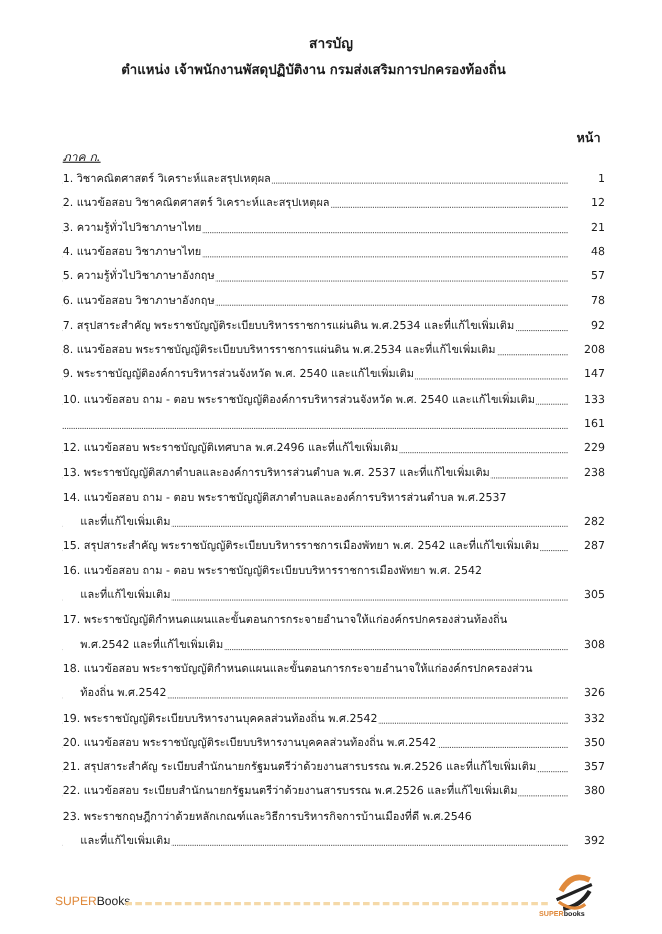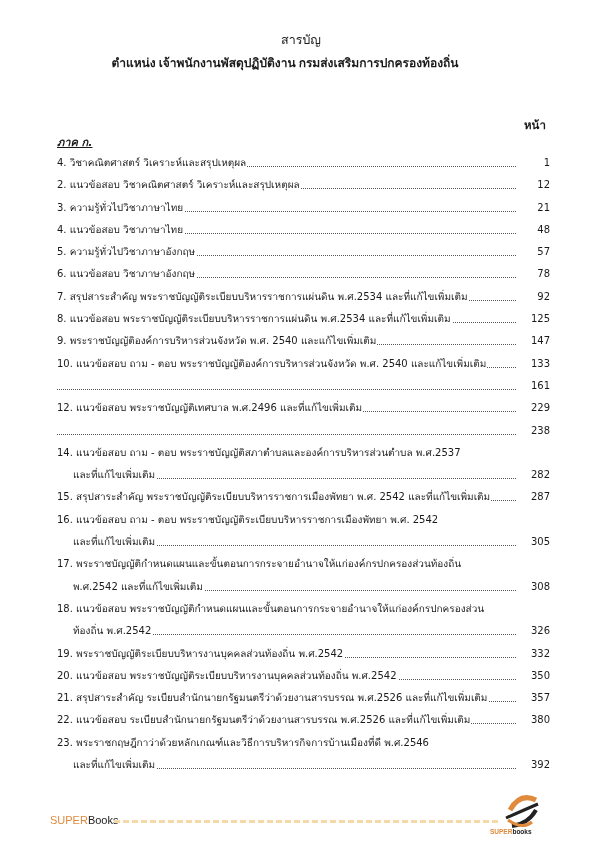--- a/index.html
+++ b/index.html
@@ -1,23 +1,23 @@
 <!DOCTYPE html>
 <html><head>
 <meta charset="utf-8">
 <style>
   html, body { margin: 0; padding: 0; background: #ffffff; }
   body { width: 602px; height: 849px; position: relative; overflow: hidden;
          font-family: "DejaVu Sans", "Liberation Sans", sans-serif; color: #1a1a1a; }
   .title { position: absolute; top: 30px; left: 0; width: 602px; text-align: center;
-           font-size: 12.5px; font-weight: normal; }
+           font-size: 12.5px; font-weight: bold; }
   .subtitle { position: absolute; top: 53px; left: 0; width: 570px; text-align: center;
-              font-size: 12px; font-weight: bold; font-family: Liberation Serif, serif; }
+              font-size: 12px; font-weight: bold; }
   .page-header { position: absolute; top: 116px; left: 524px; font-size: 11.5px; font-weight: bold; }
-  .section { position: absolute; top: 133px; left: 57px; font-size: 11px; font-weight: bold;
+  .section { position: absolute; top: 133px; left: 57px; font-size: 11px; font-weight: normal;
              text-decoration: underline; font-style: italic; }
   .toc { position: absolute; top: 152px; left: 57px; width: 493px; }
   .row { position: relative; height: 22.3px; font-size: 10px; line-height: 22.3px; white-space: nowrap; }
   .row .text { position: absolute; left: 0; top: 0; background: #fff; padding-right: 1px; }
   .row .cont { padding-left: 16px; }
   .row .leader { position: absolute; left: 0; right: 34px; top: 14px; border-bottom: 1px dotted #555; }
   .row .page { position: absolute; right: 0; top: 0; width: 30px; text-align: right; }
   .footer-left { position: absolute; left: 50px; top: 814px; font-family: "Liberation Sans", sans-serif;
                  font-size: 11px; }
   .footer-left .brand-a { color: #e08a3c; }
@@ -33,21 +33,21 @@
 <body>
 
 <div class="title">สารบัญ</div>
 <div class="subtitle">ตำแหน่ง  เจ้าพนักงานพัสดุปฏิบัติงาน  กรมส่งเสริมการปกครองท้องถิ่น</div>
 <div class="page-header">หน้า</div>
 <div class="section">ภาค ก.</div>
 
 <div class="toc" id="toc">
     <div class="row">
       <div class="leader"></div>
-      <span class="text">4. วิชาคณิตศาสตร์ วิเคราะห์และสรุปเหตุผล</span>
+      <span class="text">1. วิชาคณิตศาสตร์ วิเคราะห์และสรุปเหตุผล</span>
       <span class="page">1</span>
     </div>
     <div class="row">
       <div class="leader"></div>
       <span class="text">2. แนวข้อสอบ วิชาคณิตศาสตร์ วิเคราะห์และสรุปเหตุผล</span>
       <span class="page">12</span>
     </div>
     <div class="row">
       <div class="leader"></div>
       <span class="text">3. ความรู้ทั่วไปวิชาภาษาไทย</span>
@@ -69,21 +69,21 @@
       <span class="page">78</span>
     </div>
     <div class="row">
       <div class="leader"></div>
       <span class="text">7. สรุปสาระสำคัญ พระราชบัญญัติระเบียบบริหารราชการแผ่นดิน พ.ศ.2534 และที่แก้ไขเพิ่มเติม</span>
       <span class="page">92</span>
     </div>
     <div class="row">
       <div class="leader"></div>
       <span class="text">8. แนวข้อสอบ พระราชบัญญัติระเบียบบริหารราชการแผ่นดิน พ.ศ.2534 และที่แก้ไขเพิ่มเติม</span>
-      <span class="page">125</span>
+      <span class="page">208</span>
     </div>
     <div class="row">
       <div class="leader"></div>
       <span class="text">9. พระราชบัญญัติองค์การบริหารส่วนจังหวัด พ.ศ. 2540 และแก้ไขเพิ่มเติม</span>
       <span class="page">147</span>
     </div>
     <div class="row">
       <div class="leader"></div>
       <span class="text">10. แนวข้อสอบ ถาม - ตอบ พระราชบัญญัติองค์การบริหารส่วนจังหวัด พ.ศ. 2540 และแก้ไขเพิ่มเติม</span>
       <span class="page">133</span>
@@ -92,20 +92,21 @@
       <div class="leader"></div>
       <span class="page">161</span>
     </div>
     <div class="row">
       <div class="leader"></div>
       <span class="text">12. แนวข้อสอบ พระราชบัญญัติเทศบาล พ.ศ.2496 และที่แก้ไขเพิ่มเติม</span>
       <span class="page">229</span>
     </div>
     <div class="row">
       <div class="leader"></div>
+      <span class="text">13. พระราชบัญญัติสภาตำบลและองค์การบริหารส่วนตำบล พ.ศ. 2537 และที่แก้ไขเพิ่มเติม</span>
       <span class="page">238</span>
     </div>
     <div class="row">
       <span class="text">14. แนวข้อสอบ ถาม - ตอบ พระราชบัญญัติสภาตำบลและองค์การบริหารส่วนตำบล พ.ศ.2537</span>
     </div>
     <div class="row">
       <div class="leader"></div>
       <span class="text cont">และที่แก้ไขเพิ่มเติม</span>
       <span class="page">282</span>
     </div>

